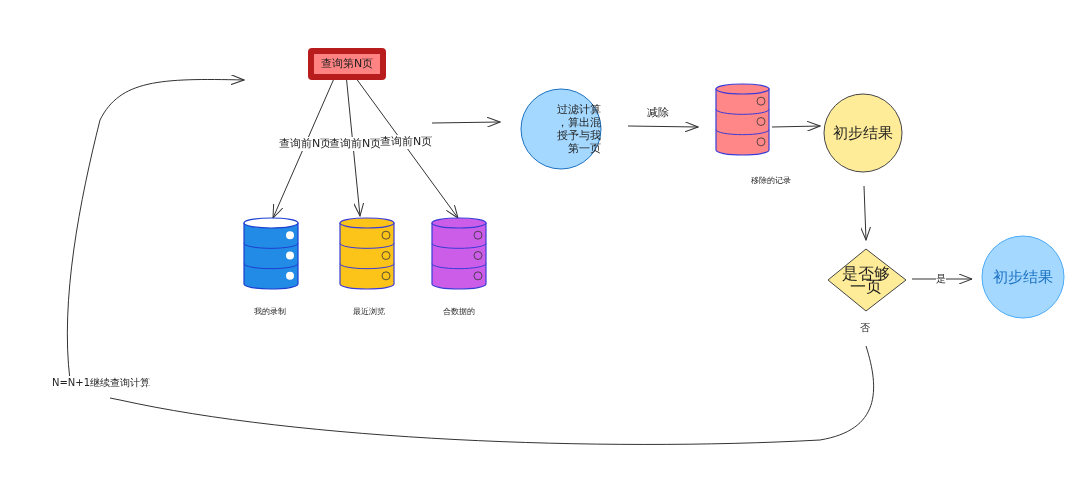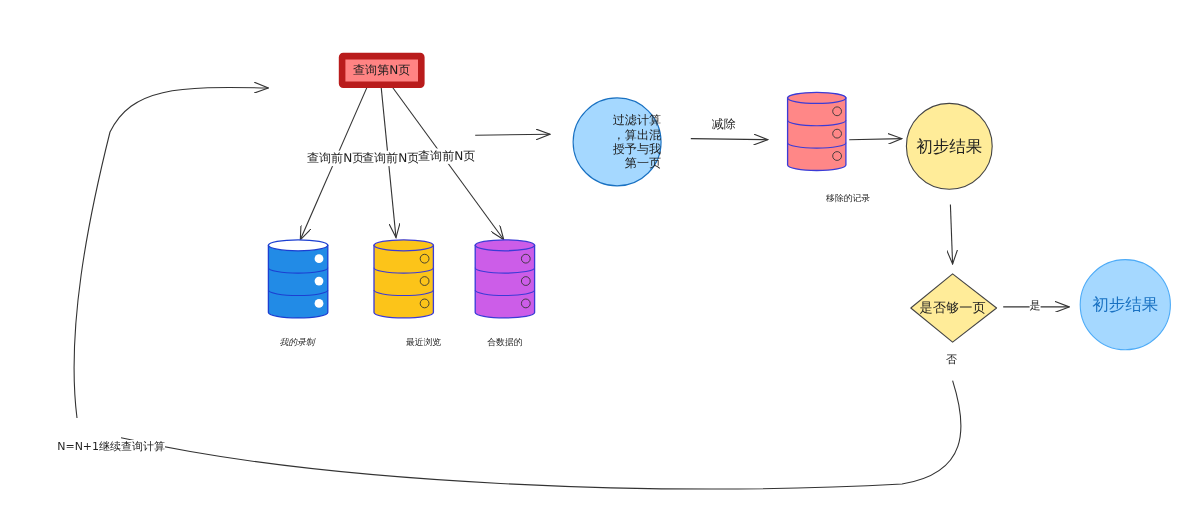--- a/index.html
+++ b/index.html
@@ -92,39 +92,39 @@
 </svg>
 
 <div class="top-box">
   <span>查询第N页</span>
 </div>
 
 <div class="lbl edge" style="left:279px;top:137px;">查询前N页</div>
 <div class="lbl edge" style="left:329px;top:137px;">查询前N页</div>
 <div class="lbl edge" style="left:380px;top:135px;">查询前N页</div>
 
-<div class="lbl small" style="left:254px;top:307px;font-style:italic;">我的录制</div>
-<div class="lbl small" style="left:369px;top:307px;">最近浏览</div>
+<div class="lbl small" style="left:254px;top:307px;">我的录制</div>
+<div class="lbl small" style="left:353px;top:307px;">最近浏览</div>
 <div class="lbl small" style="left:443px;top:307px;">合数据的</div>
 
 <div class="node-text" style="left:521px;top:89px;width:80px;height:80px;flex-direction:column;font-size:11px;line-height:13px;align-items:flex-end;">
   <span>过滤计算</span>
   <span>，算出混</span>
   <span>授予与我</span>
   <span>第一页</span>
 </div>
 
 <div class="lbl" style="left:647px;top:106px;">减除</div>
 <div class="lbl small" style="left:751px;top:176px;">移除的记录</div>
 
 <div class="node-text" style="left:824px;top:94px;width:78px;height:78px;">初步结果</div>
 
-<div class="node-text" style="left:836px;top:262px;width:60px;height:36px;flex-direction:row;font-size:12px;line-height:13px;">
+<div class="node-text" style="left:836px;top:262px;width:60px;height:36px;flex-direction:column;font-size:16px;line-height:13px;">
   <span>是否够</span>
   <span>一页</span>
 </div>
 
 <div class="lbl edge" style="left:936px;top:272px;font-size:10px;">是</div>
 <div class="lbl" style="left:860px;top:321px;font-size:10px;">否</div>
 
 <div class="node-text" style="left:982px;top:236px;width:82px;height:82px;color:#1971c2;">初步结果</div>
 
-<div class="lbl edge" style="left:52px;top:400px;font-size:10px;">N=N+1继续查询计算</div>
+<div class="lbl edge" style="left:52px;top:376px;font-size:10px;">N=N+1继续查询计算</div>
 
 </body></html>

